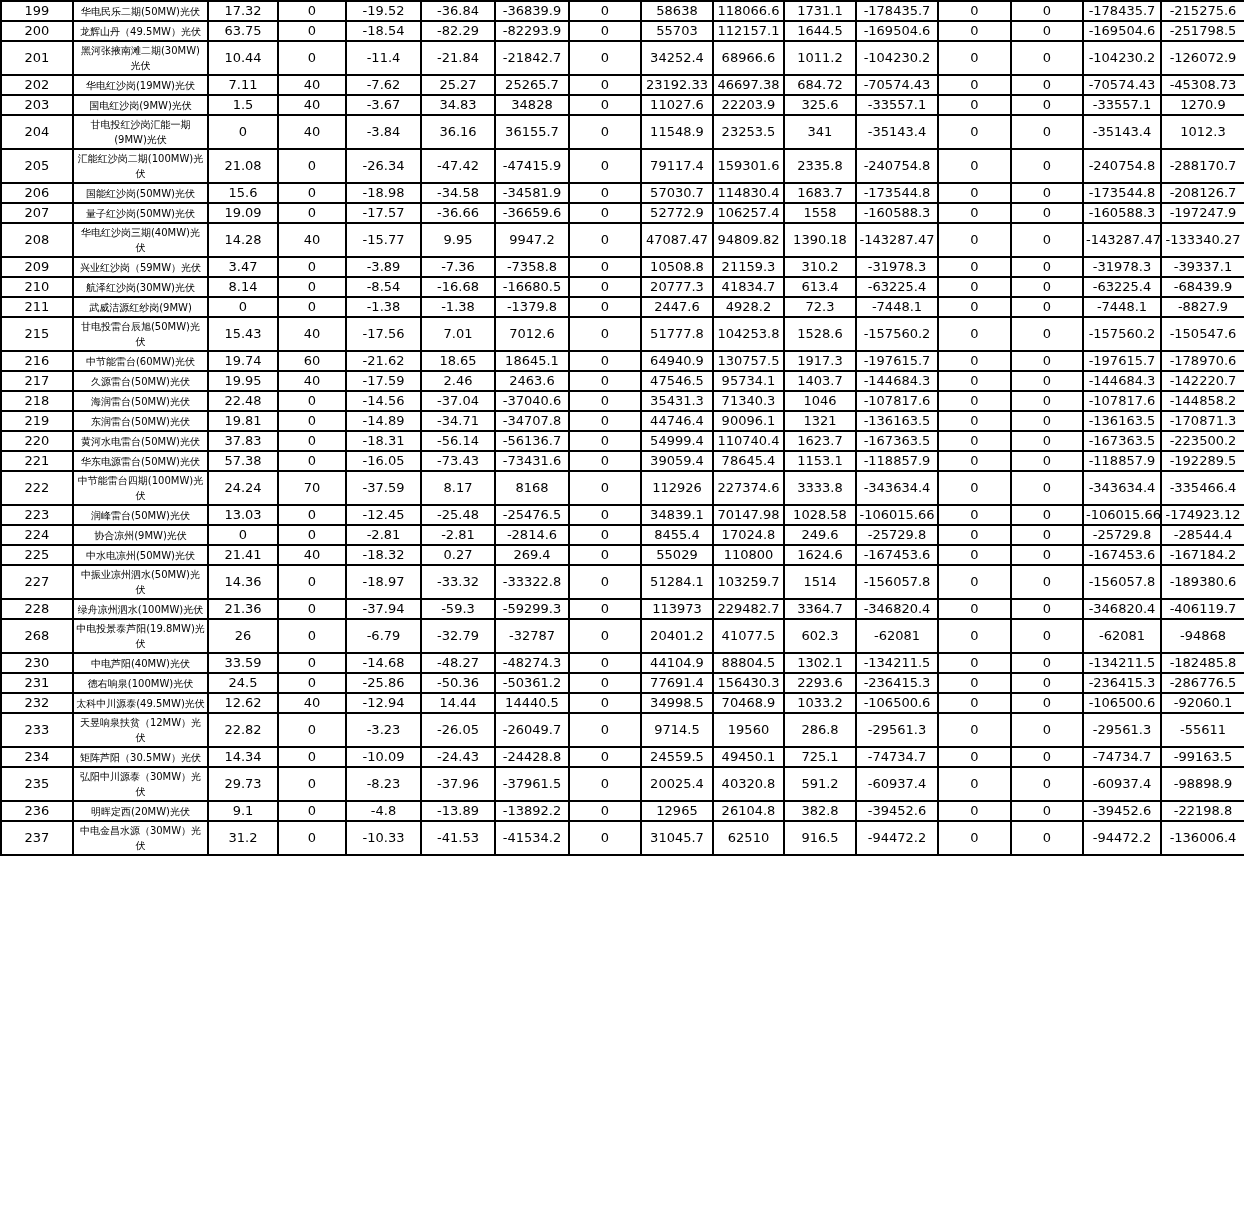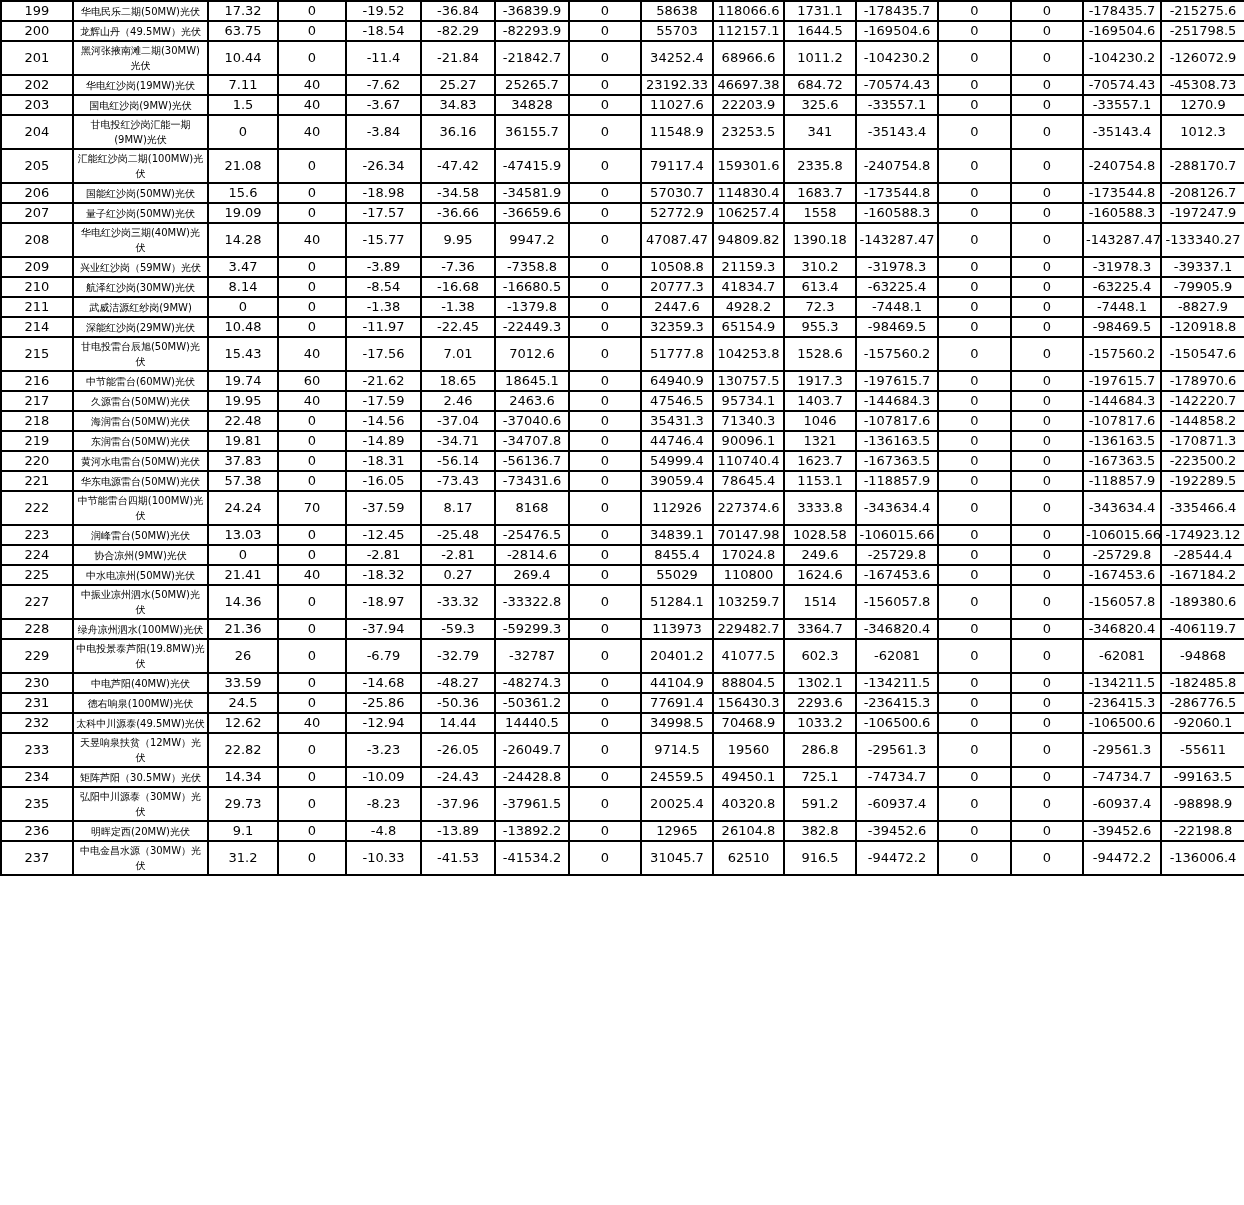--- a/index.html
+++ b/index.html
@@ -268,57 +268,39 @@
         <td class="num">-16.68</td>
         <td class="num">-16680.5</td>
         <td class="num">0</td>
         <td class="num">20777.3</td>
         <td class="num">41834.7</td>
         <td class="num">613.4</td>
         <td class="num">-63225.4</td>
         <td class="num">0</td>
         <td class="num">0</td>
         <td class="num">-63225.4</td>
-        <td class="num">-79905.9</td>
+        <td class="num">-68439.9</td>
       </tr>
       <tr>
         <td class="num">211</td>
         <td class="name">武威洁源红纱岗(9MW)</td>
         <td class="num">0</td>
         <td class="num">0</td>
         <td class="num">-1.38</td>
         <td class="num">-1.38</td>
         <td class="num">-1379.8</td>
         <td class="num">0</td>
         <td class="num">2447.6</td>
         <td class="num">4928.2</td>
         <td class="num">72.3</td>
         <td class="num">-7448.1</td>
         <td class="num">0</td>
         <td class="num">0</td>
         <td class="num">-7448.1</td>
         <td class="num">-8827.9</td>
-      </tr>
-      <tr>
-        <td class="num">214</td>
-        <td class="name">深能红沙岗(29MW)光伏</td>
-        <td class="num">10.48</td>
-        <td class="num">0</td>
-        <td class="num">-11.97</td>
-        <td class="num">-22.45</td>
-        <td class="num">-22449.3</td>
-        <td class="num">0</td>
-        <td class="num">32359.3</td>
-        <td class="num">65154.9</td>
-        <td class="num">955.3</td>
-        <td class="num">-98469.5</td>
-        <td class="num">0</td>
-        <td class="num">0</td>
-        <td class="num">-98469.5</td>
-        <td class="num">-120918.8</td>
       </tr>
       <tr>
         <td class="num">215</td>
         <td class="name">甘电投雷台辰旭(50MW)光伏</td>
         <td class="num">15.43</td>
         <td class="num">40</td>
         <td class="num">-17.56</td>
         <td class="num">7.01</td>
         <td class="num">7012.6</td>
         <td class="num">0</td>
@@ -541,21 +523,21 @@
         <td class="num">113973</td>
         <td class="num">229482.7</td>
         <td class="num">3364.7</td>
         <td class="num">-346820.4</td>
         <td class="num">0</td>
         <td class="num">0</td>
         <td class="num">-346820.4</td>
         <td class="num">-406119.7</td>
       </tr>
       <tr>
-        <td class="num">229</td>
+        <td class="num">268</td>
         <td class="name">中电投景泰芦阳(19.8MW)光伏</td>
         <td class="num">26</td>
         <td class="num">0</td>
         <td class="num">-6.79</td>
         <td class="num">-32.79</td>
         <td class="num">-32787</td>
         <td class="num">0</td>
         <td class="num">20401.2</td>
         <td class="num">41077.5</td>
         <td class="num">602.3</td>

